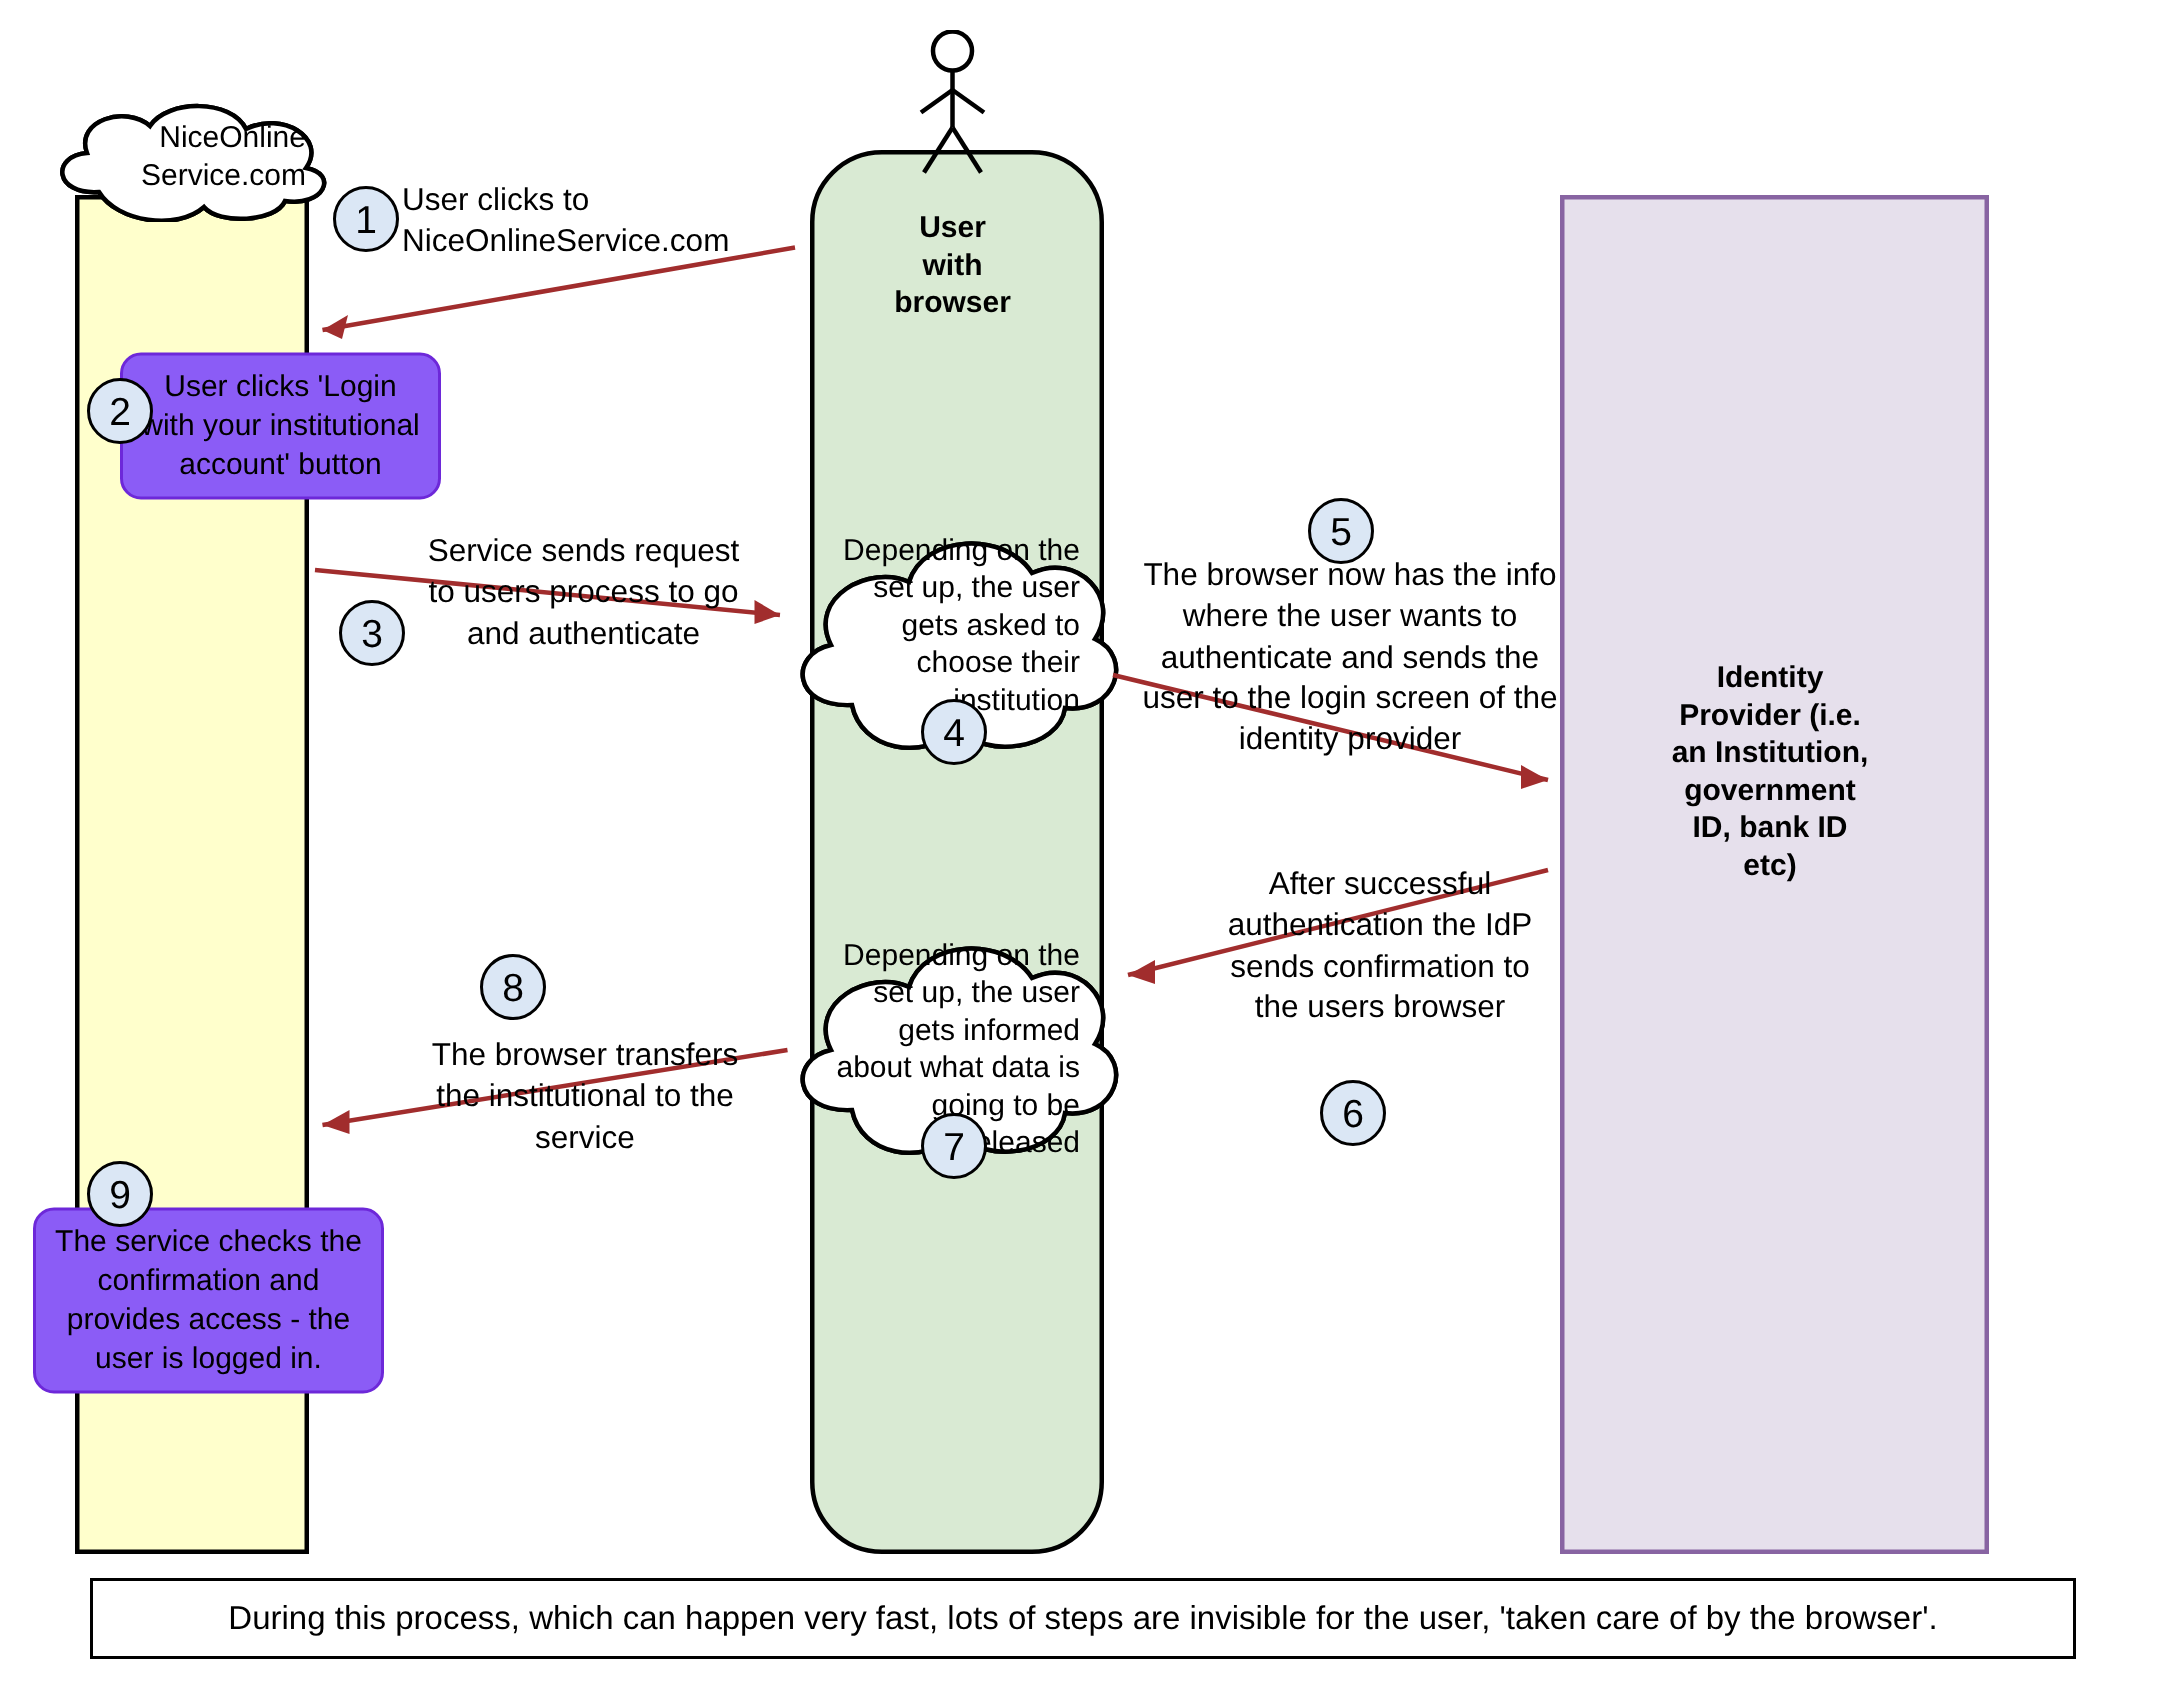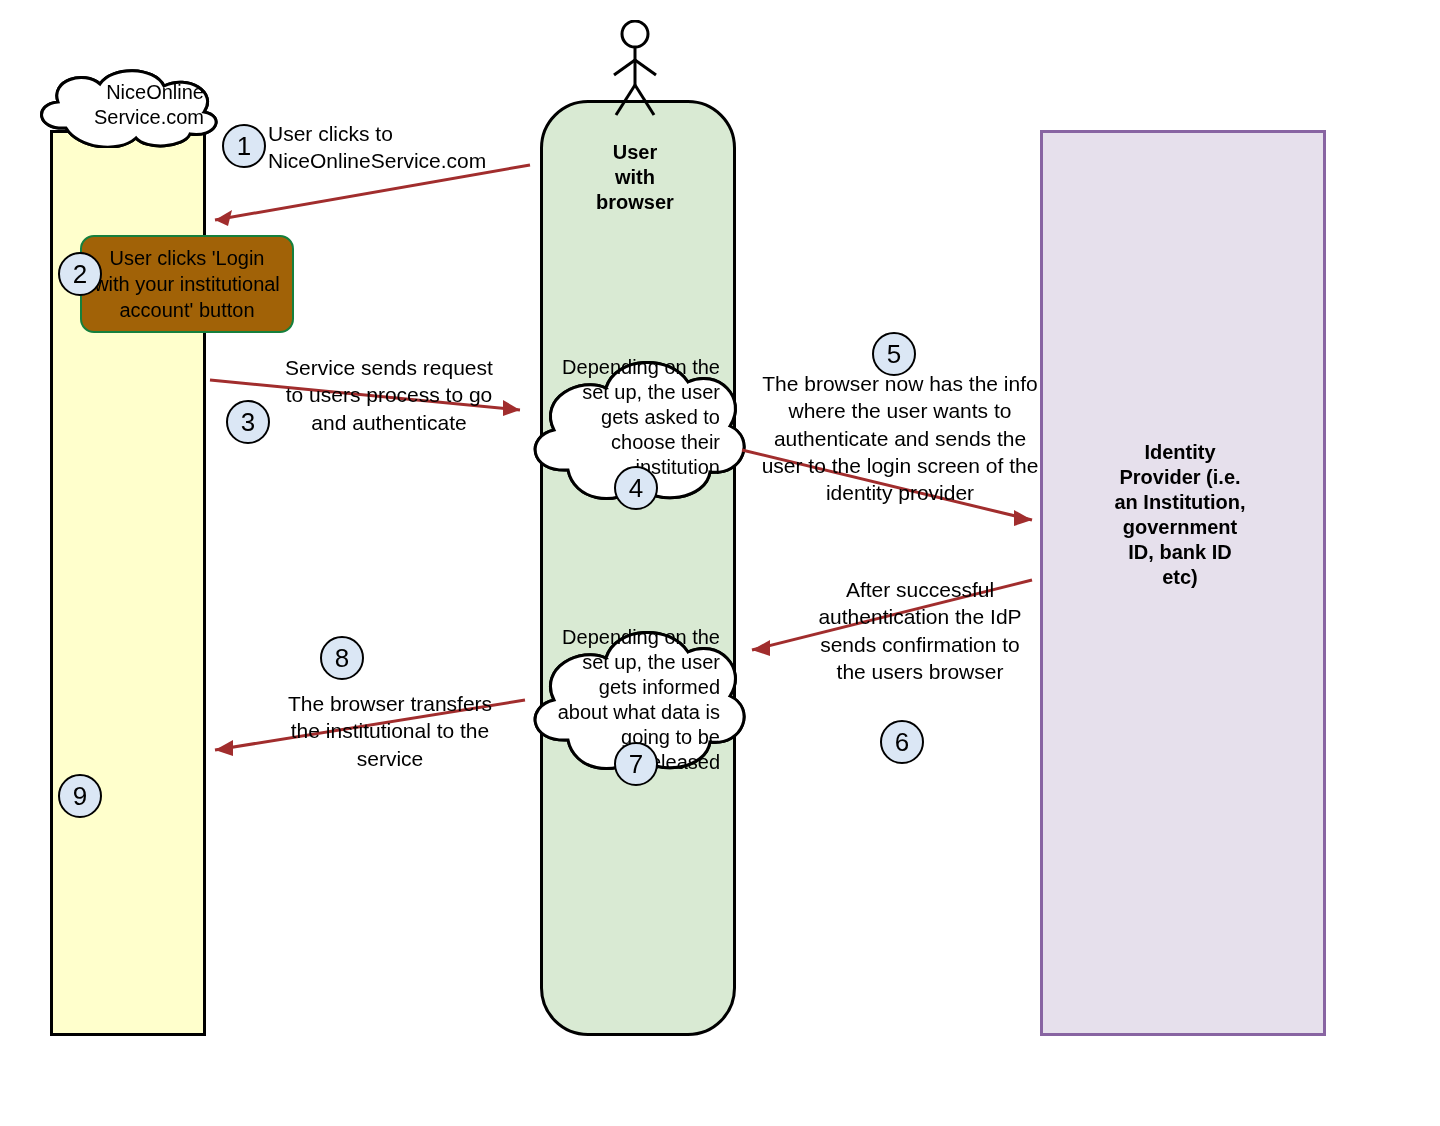--- a/index.html
+++ b/index.html
@@ -14,21 +14,21 @@
   .label { position:absolute; text-align:center; font-weight:bold; font-size:20px; line-height:1.25; }
   #lbl-user { left:540px; top:140px; width:190px; }
   #lbl-idp  { left:1050px; top:440px; width:260px; }
 
   .stick { position:absolute; left:610px; top:20px; }
 
   .cloud { position:absolute; filter:drop-shadow(0 0 0 #000); }
   .cloud svg { display:block; }
   .cloud-text { position:absolute; text-align:right; font-size:20px; line-height:1.25; }
 
-  .bubble { position:absolute; background:#a16207; border:2px solid #15803d; border-radius:14px; text-align:center; padding:8px 10px; font-size:20px; line-height:1.3; }
+  .bubble { position:absolute; background:#8b5cf6; border:2px solid #6d28d9; border-radius:14px; text-align:center; padding:8px 10px; font-size:20px; line-height:1.3; }
   #bub2 { left:80px;  top:235px; width:190px; }
   #bub9 { left:22px;  top:805px; width:210px; }
 
   .num { position:absolute; width:40px; height:40px; border-radius:50%; background:#dbe7f5; border:2px solid #000; text-align:center; line-height:40px; font-size:26px; font-weight:500; }
 
   .txt { position:absolute; text-align:center; font-size:21px; line-height:1.3; }
 
   .footer { position:absolute; left:60px; top:1052px; width:1300px; border:2px solid #000; padding:12px 10px; text-align:center; font-size:22px; }
 
   .arrow line { stroke:#a12d2d; stroke-width:3; }
@@ -74,20 +74,21 @@
   <div id="cloud4-txt" class="cloud-text">Depending on the set up, the user gets asked to choose their institution</div>
 
   <div class="cloud" style="left:520px; top:590px;">
     <svg width="230" height="190">
       <path d="M48 150 C8 152 6 116 34 110 C18 78 60 56 86 68 C96 36 150 34 168 62 C198 48 228 78 210 106 C236 118 224 156 190 152 C186 180 136 186 120 166 C94 188 54 180 48 150 Z" fill="#fff" stroke="#000" stroke-width="3"></path>
     </svg>
   </div>
   <div id="cloud7-txt" class="cloud-text">Depending on the set up, the user gets informed about what data is going to be released</div>
 
   <div id="bub2" class="bubble">User clicks 'Login with your institutional account' button</div>
+  <div id="bub9" class="bubble">The service checks the confirmation and provides access - the user is logged in.</div>
 
   <svg class="arrow" style="position:absolute; left:0; top:0;" width="1440" height="1126">
 
     <line x1="530" y1="165" x2="215" y2="220"></line>
     <polygon points="215,220 232,210 228,226"></polygon>
 
     <line x1="210" y1="380" x2="520" y2="410"></line>
     <polygon points="520,410 503,400 503,416"></polygon>
 
     <line x1="742" y1="450" x2="1032" y2="520"></line>
@@ -109,13 +110,14 @@
   <div class="num" style="left:222px; top:124px;">1</div>
   <div class="num" style="left:58px;  top:252px;">2</div>
   <div class="num" style="left:226px; top:400px;">3</div>
   <div class="num" style="left:614px; top:466px;">4</div>
   <div class="num" style="left:872px; top:332px;">5</div>
   <div class="num" style="left:880px; top:720px;">6</div>
   <div class="num" style="left:614px; top:742px;">7</div>
   <div class="num" style="left:320px; top:636px;">8</div>
   <div class="num" style="left:58px;  top:774px;">9</div>
 
+  <div class="footer">During this process, which can happen very fast, lots of steps are invisible for the user, 'taken care of by the browser'.</div>
 </div>
 
 </body></html>

